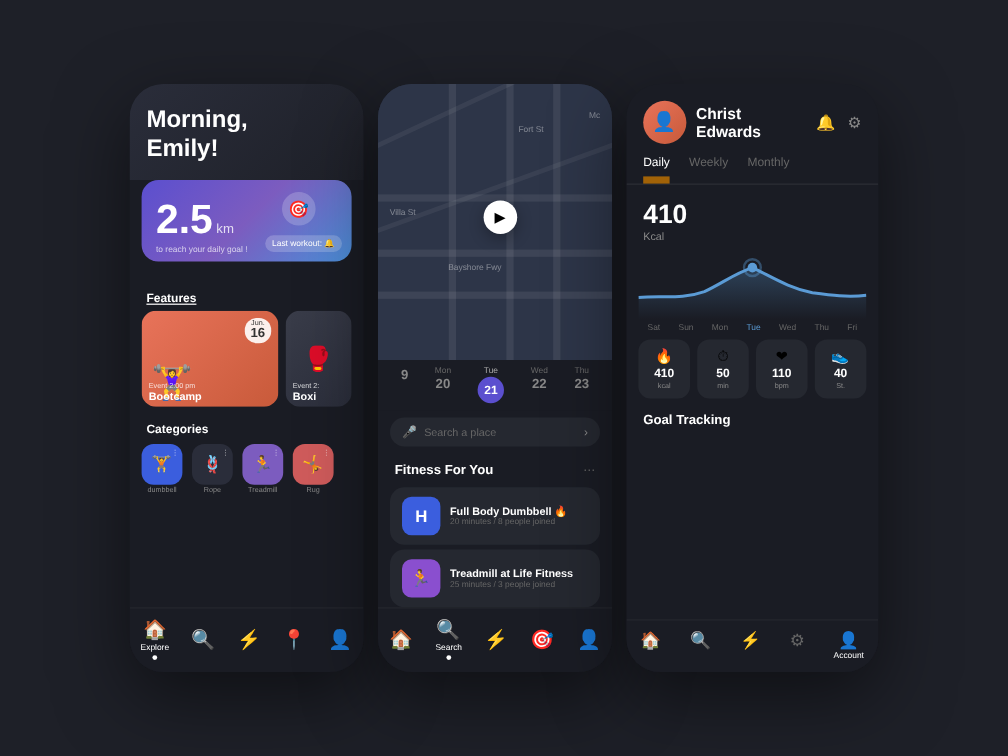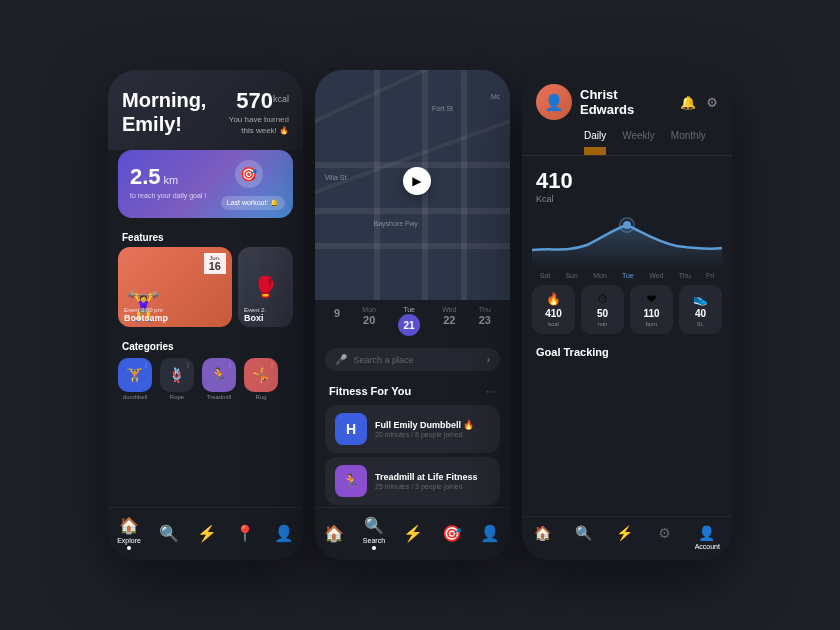--- a/index.html
+++ b/index.html
@@ -129,21 +129,21 @@
       background: linear-gradient(135deg, #3a3d4a, #2a2d3a);
       display: flex;
       align-items: center;
       justify-content: center;
     }
     .p1-feat-date {
       position: absolute;
       top: 6px;
       right: 6px;
       background: rgba(255,255,255,0.9);
-      border-radius: 0;
+      border-radius: 10px;
       padding: 2px 5px;
       text-align: center;
     }
     .p1-feat-date-month { font-size: 6px; color: #333; }
     .p1-feat-date-day { font-size: 11px; font-weight: 700; color: #333; line-height: 1; }
     .p1-feat-label {
       position: absolute;
       bottom: 4px;
       left: 6px;
     }
@@ -349,22 +349,21 @@
       border-bottom: 1px solid rgba(255,255,255,0.08);
       margin-bottom: 6px;
     }
     .p3-tab {
       font-size: 10px;
       padding-bottom: 6px;
       color: #666;
     }
     .p3-tab.active {
       color: #fff;
-      border-bottom: 8px solid #a16207;
-      margin-left: 48px;
+      border-bottom: 6px solid #a16207;
     }
     .p3-kcal { padding: 6px 14px; }
     .p3-kcal-num { font-size: 22px; font-weight: 700; color: #fff; }
     .p3-kcal-label { font-size: 9px; color: #888; }
     .p3-chart {
       padding: 0 10px;
       height: 60px;
       position: relative;
     }
     .p3-chart-days {
@@ -478,41 +477,35 @@
 <body>
 
 <div class="screens-container">
 
   <div class="phone phone-1">
     <div class="p1-header">
       <div class="p1-greeting">
         <span>Morning,</span><br>
         <span>Emily!</span>
       </div>
-      <div class="p1-calories">
-        <div>
-          <span class="p1-cal-num">570</span><span class="p1-cal-unit">kcal</span>
-        </div>
-        <div class="p1-cal-sub">You have burned<br>this week! 🔥</div>
-      </div>
     </div>
 
     <div class="p1-goal-card">
       <div style="display:flex;align-items:baseline;gap:3px;margin-top:4px;">
-        <span style="font-size:22px;font-weight:700;color:#fff;">2.5</span>
+        <span style="font-size:34px;font-weight:700;color:#fff;">2.5</span>
         <span style="font-size:11px;color:rgba(255,255,255,0.8);">km</span>
       </div>
       <div style="font-size:7px;color:rgba(255,255,255,0.7);margin-top:2px;">to reach your daily goal !</div>
       <div class="p1-goal-icon">🎯</div>
       <div class="p1-goal-badge">
         <span>Last workout: 🔔</span>
       </div>
     </div>
 
-    <div class="p1-section-title" style="margin-top:6px;">Features</div>
+    <div class="p1-section-title" style="margin-top:18px;text-decoration:underline;">Features</div>
     <div class="p1-features-row">
       <div class="p1-feature-card">
         <div class="p1-feat-bg">
           <span style="font-size:28px;position:absolute;bottom:4px;left:8px;">🏋️‍♀️</span>
           <div class="p1-feat-date">
             <div class="p1-feat-date-month">Jun.</div>
             <div class="p1-feat-date-day">16</div>
           </div>
           <div class="p1-feat-label">
             <div class="p1-feat-event">Event  2:00 pm</div>
@@ -635,21 +628,21 @@
     <div class="p2-nearby-header">
       <span class="p2-nearby-title">Fitness For You</span>
       <span class="p2-nearby-icon">⋯</span>
     </div>
 
     <div class="p2-workout-card">
       <div class="p2-workout-icon" style="background:#3b5ede;">
         <span style="font-size:14px;font-weight:700;color:#fff;">H</span>
       </div>
       <div class="p2-workout-info">
-        <div class="p2-workout-name">Full Emily Dumbbell 🔥</div>
+        <div class="p2-workout-name">Full Body Dumbbell 🔥</div>
         <div class="p2-workout-sub">20 minutes / 8 people joined</div>
       </div>
     </div>
 
     <div class="p2-workout-card">
       <div class="p2-workout-icon" style="background:#8a4fcf;">
         <span style="font-size:14px;">🏃</span>
       </div>
       <div class="p2-workout-info">
         <div class="p2-workout-name">Treadmill at Life Fitness</div>

